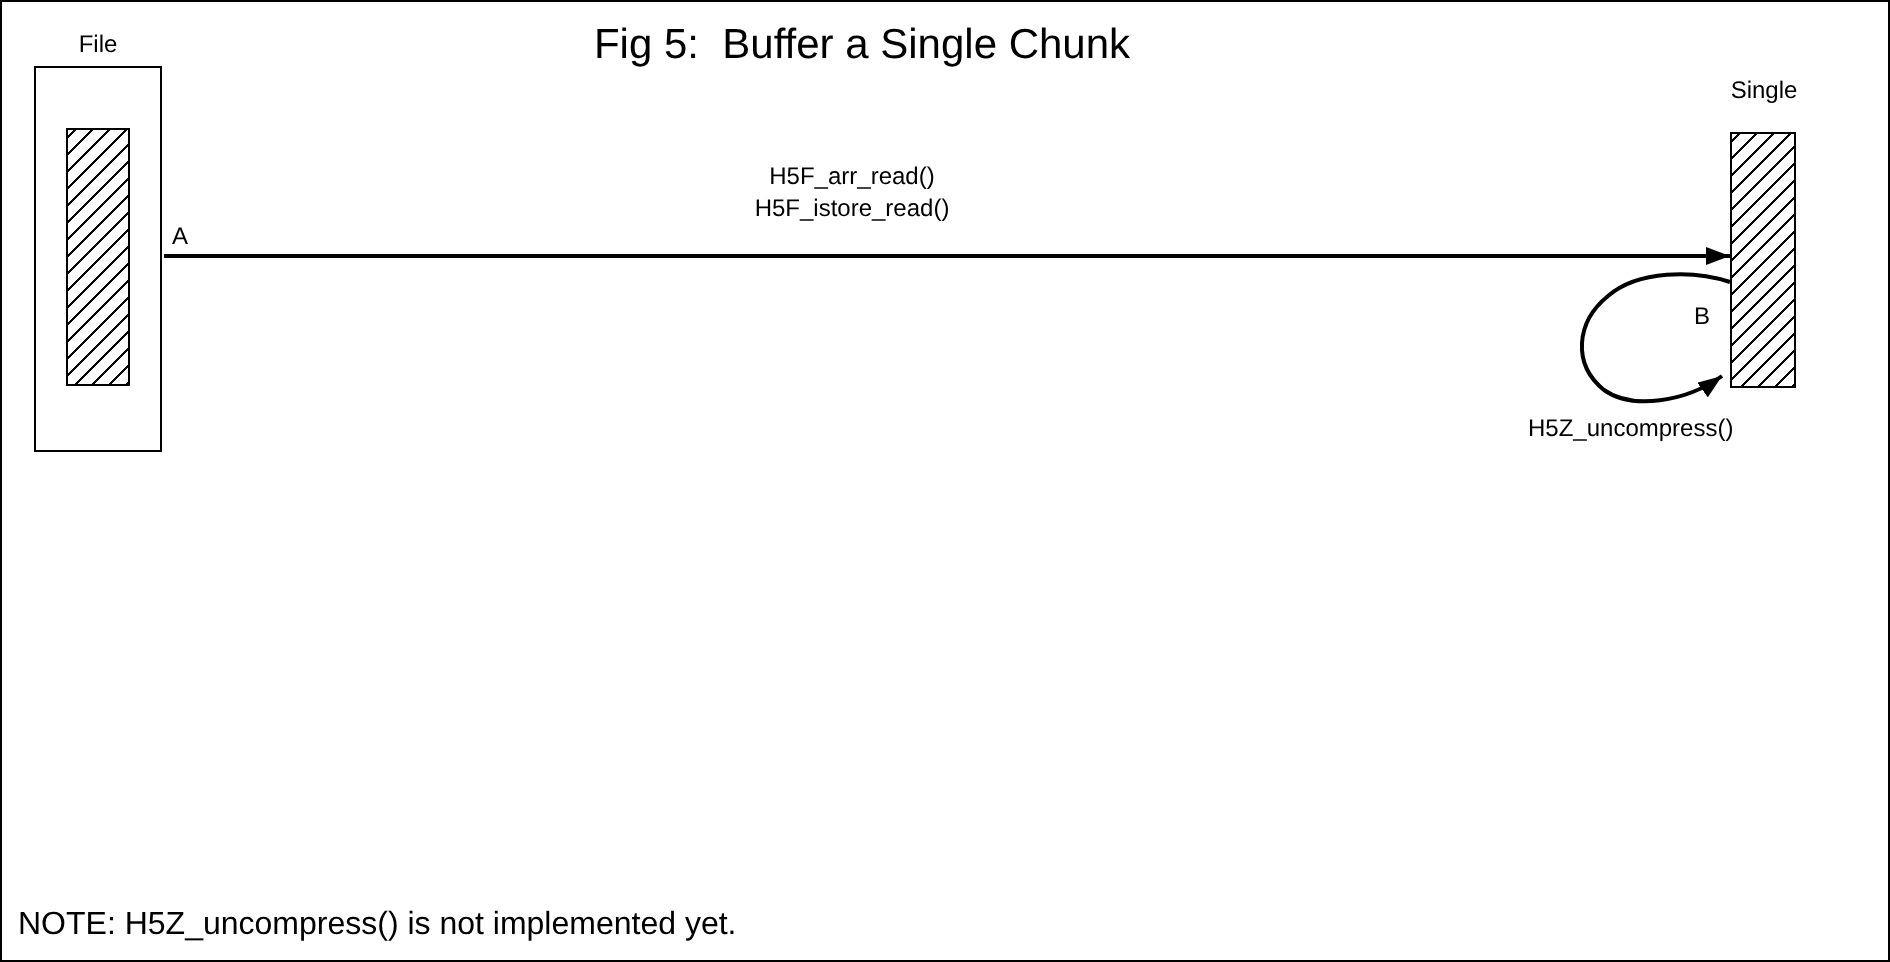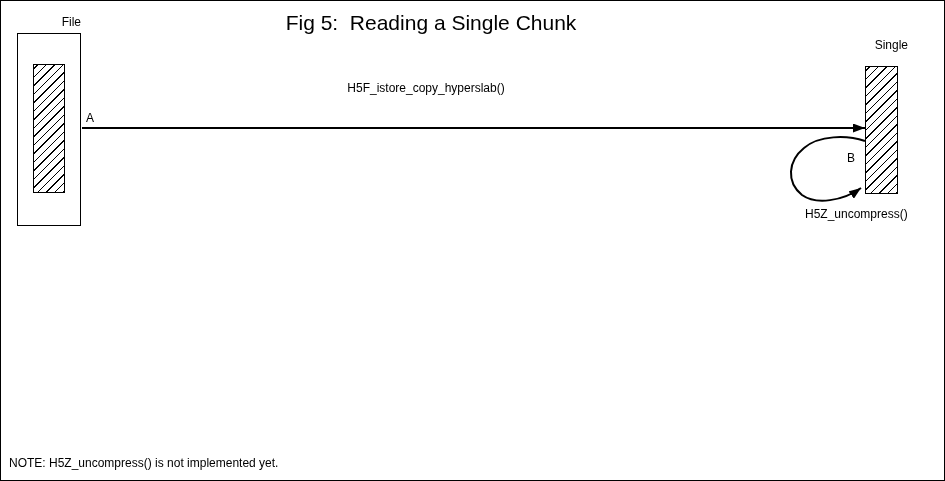--- a/index.html
+++ b/index.html
@@ -24,21 +24,21 @@
     left: 430px;
     transform: translateX(-50%);
     font-size: 21px;
     line-height: 24px;
     white-space: pre;
   }
   .box-label {
     position: absolute;
     font-size: 12px;
     line-height: 13px;
-    text-align: right;
+    text-align: center;
   }
   .file-label  { left: 16px;  top: 15px; width: 64px; }
   .buffer-label{ left: 855px; top: 38px; width: 52px; }
   .file-box {
     position: absolute;
     left: 16px; top: 32px;
     width: 64px; height: 193px;
     box-sizing: border-box;
     border: 1px solid #000000;
     background: #ffffff;
@@ -80,35 +80,34 @@
     width: 300px;
     text-align: center;
     font-size: 12px;
     line-height: 16px;
   }
   .loop-label {
     position: absolute;
     left: 763px; top: 206px;
     font-size: 12px;
     line-height: 14px;
-    margin-left: 41px;
   }
   .note {
     position: absolute;
     left: 8px; top: 455px;
-    font-size: 12px;
+    font-size: 16px;
     line-height: 14px;
   }
 </style>
 </head>
 <body>
 
 <div class="canvas">
 
-  <div class="title">Fig 5:  Reading a Single Chunk</div>
+  <div class="title">Fig 5:  Buffer a Single Chunk</div>
 
   <div class="box-label file-label">File</div>
   <div class="file-box"></div>
   <div class="hatch file-hatch"></div>
 
   <div class="box-label buffer-label">Single</div>
   <div class="hatch buffer-hatch"></div>
 
   <svg class="arrows" width="945" height="481" viewBox="0 0 945 481" xmlns="http://www.w3.org/2000/svg">
     <defs>
@@ -117,20 +116,21 @@
       </marker>
     </defs>
     <path class="arrow-path" d="M 81 127 L 864 127" marker-end="url(#ah)"></path>
     <path class="arrow-path" d="M 864 140 C 846 134, 818 134, 803 147 C 787 160, 785 181, 801 194 C 815 204, 842 200, 860 187" marker-end="url(#ah)"></path>
   </svg>
 
   <div class="pt-label a-label">A</div>
   <div class="pt-label b-label">B</div>
 
   <div class="call-stack">
-    <div>H5F_istore_copy_hyperslab()</div>
+    <div>H5F_arr_read()</div>
+    <div>H5F_istore_read()</div>
   </div>
 
   <div class="loop-label">H5Z_uncompress()</div>
 
   <div class="note">NOTE: H5Z_uncompress() is not implemented yet.</div>
 
 </div>
 
 </body></html>

